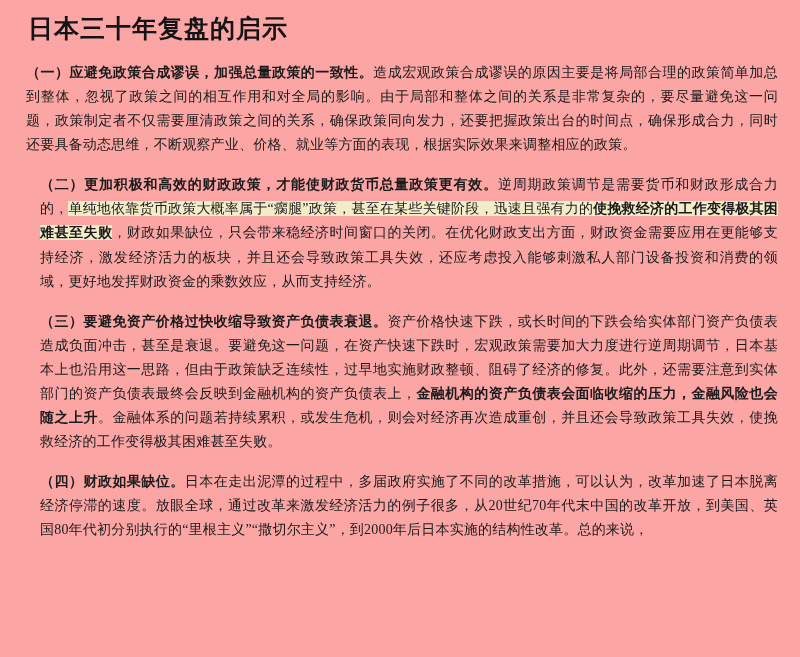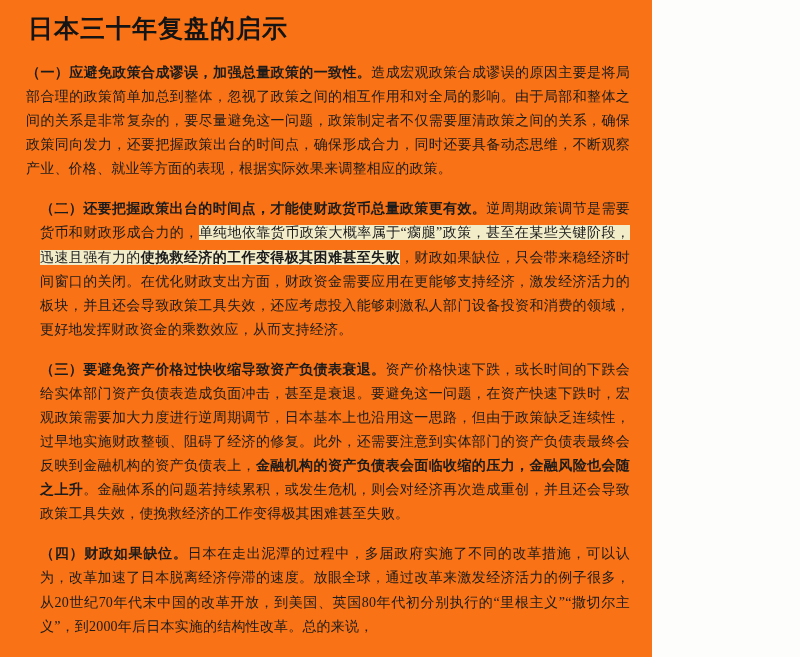--- a/index.html
+++ b/index.html
@@ -9,24 +9,24 @@
   body {
     width: 800px;
     height: 657px;
     background: #fdfdfb;
     font-family: "Liberation Serif", "DejaVu Serif", serif;
     color: #1b1b1b;
     overflow: hidden;
   }
   .page {
     box-sizing: border-box;
-    width: 652px;
+    width: 800px;
     height: 657px;
     padding: 10px 22px 0 26px;
-    background: #f97316;
+    background: #fca5a5;
   }
   .doc-title {
     font-family: "Liberation Sans", "DejaVu Sans", sans-serif;
     font-weight: bold;
     font-size: 25px;
     letter-spacing: 1px;
     margin: 2px 0 10px 2px;
     color: #141414;
   }
   .para {
@@ -51,17 +51,17 @@
     white-space: normal;
   }
 </style>
 </head>
 <body>
 
 <div class="page">
   <div class="doc-title">日本三十年复盘的启示</div>
   <div id="body-container">
       <div class="para"><span class="seg b">（一）应避免政策合成谬误，加强总量政策的一致性。</span><span class="seg">造成宏观政策合成谬误的原因主要是将局部合理的政策简单加总到整体，忽视了政策之间的相互作用和对全局的影响。由于局部和整体之间的关系是非常复杂的，要尽量避免这一问题，政策制定者不仅需要厘清政策之间的关系，确保政策同向发力，还要把握政策出台的时间点，确保形成合力，同时还要具备动态思维，不断观察产业、价格、就业等方面的表现，根据实际效果来调整相应的政策。</span></div>
-      <div class="para indent"><span class="seg b">（二）还要把握政策出台的时间点，才能使财政货币总量政策更有效。</span><span class="seg">逆周期政策调节是需要货币和财政形成合力的，</span><span class="seg hl">单纯地依靠货币政策大概率属于“瘸腿”政策，甚至在某些关键阶段，迅速且强有力的</span><span class="seg b hl">使挽救经济的工作变得极其困难甚至失败</span><span class="seg">，财政如果缺位，只会带来稳经济时间窗口的关闭。在优化财政支出方面，财政资金需要应用在更能够支持经济，激发经济活力的板块，并且还会导致政策工具失效，还应考虑投入能够刺激私人部门设备投资和消费的领域，更好地发挥财政资金的乘数效应，从而支持经济。</span></div>
+      <div class="para indent"><span class="seg b">（二）更加积极和高效的财政政策，才能使财政货币总量政策更有效。</span><span class="seg">逆周期政策调节是需要货币和财政形成合力的，</span><span class="seg hl">单纯地依靠货币政策大概率属于“瘸腿”政策，甚至在某些关键阶段，迅速且强有力的</span><span class="seg b hl">使挽救经济的工作变得极其困难甚至失败</span><span class="seg">，财政如果缺位，只会带来稳经济时间窗口的关闭。在优化财政支出方面，财政资金需要应用在更能够支持经济，激发经济活力的板块，并且还会导致政策工具失效，还应考虑投入能够刺激私人部门设备投资和消费的领域，更好地发挥财政资金的乘数效应，从而支持经济。</span></div>
       <div class="para indent"><span class="seg b">（三）要避免资产价格过快收缩导致资产负债表衰退。</span><span class="seg">资产价格快速下跌，或长时间的下跌会给实体部门资产负债表造成负面冲击，甚至是衰退。要避免这一问题，在资产快速下跌时，宏观政策需要加大力度进行逆周期调节，日本基本上也沿用这一思路，但由于政策缺乏连续性，过早地实施财政整顿、阻碍了经济的修复。此外，还需要注意到实体部门的资产负债表最终会反映到金融机构的资产负债表上，</span><span class="seg b">金融机构的资产负债表会面临收缩的压力，金融风险也会随之上升</span><span class="seg">。金融体系的问题若持续累积，或发生危机，则会对经济再次造成重创，并且还会导致政策工具失效，使挽救经济的工作变得极其困难甚至失败。</span></div>
       <div class="para indent"><span class="seg b">（四）财政如果缺位。</span><span class="seg">日本在走出泥潭的过程中，多届政府实施了不同的改革措施，可以认为，改革加速了日本脱离经济停滞的速度。放眼全球，通过改革来激发经济活力的例子很多，从20世纪70年代末中国的改革开放，到美国、英国80年代初分别执行的“里根主义”“撒切尔主义”，到2000年后日本实施的结构性改革。总的来说，</span></div>
     </div>
 </div>
 
 </body></html>

